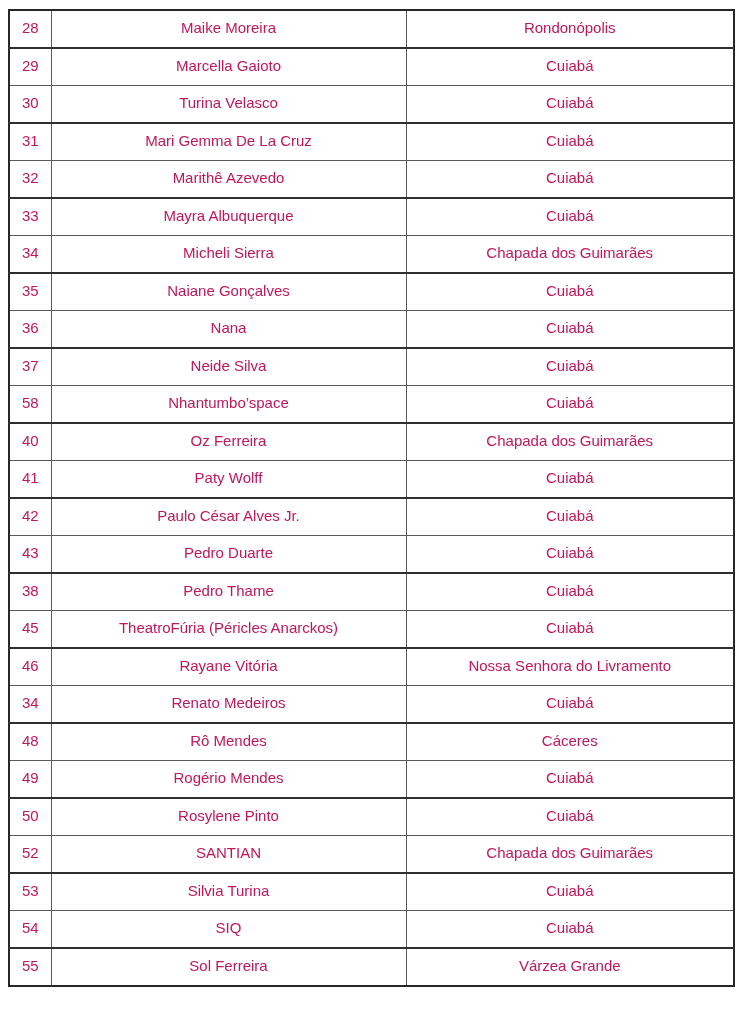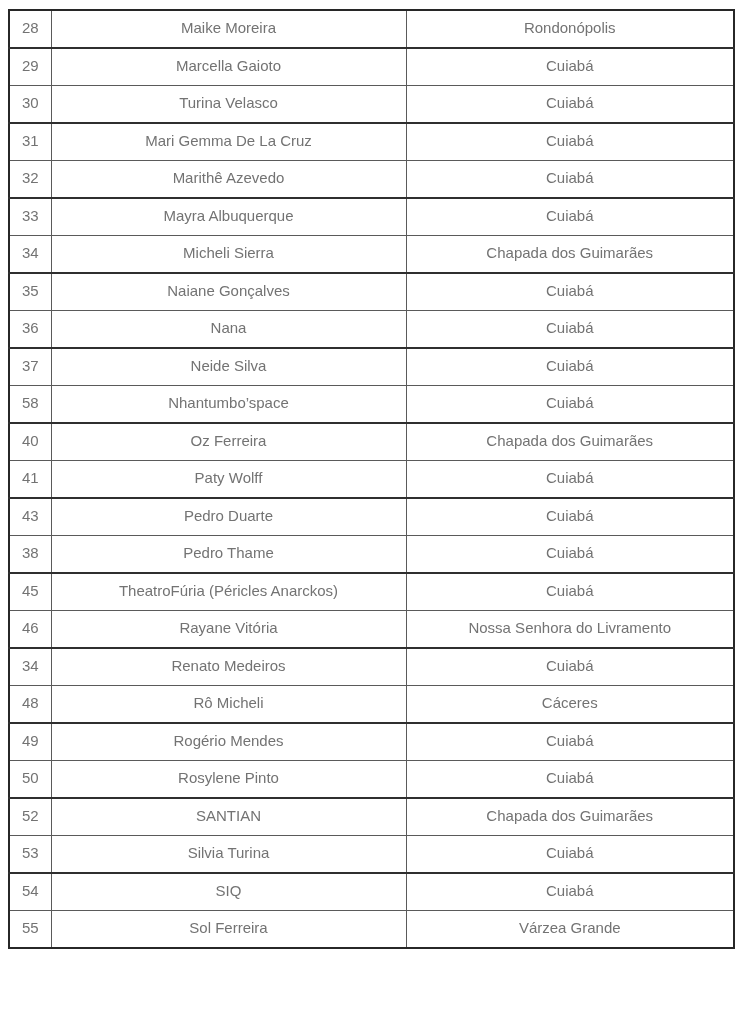--- a/index.html
+++ b/index.html
@@ -6,21 +6,21 @@
     margin: 0;
     padding: 0;
     background: #ffffff;
   }
   .page {
     position: relative;
     width: 742px;
     height: 1024px;
     background: #ffffff;
     font-family: "Liberation Sans", sans-serif;
-    color: #737373;
+    color: #be185d;
     overflow: hidden;
   }
   table.registry {
     position: absolute;
     left: 8px;
     top: 9px;
     width: 725px;
     border-collapse: collapse;
     table-layout: fixed;
     border: 2px solid #272727;
@@ -117,20 +117,25 @@
           <td class="num">40</td>
           <td class="name">Oz Ferreira</td>
           <td class="city">Chapada dos Guimarães</td>
         </tr>
         <tr>
           <td class="num">41</td>
           <td class="name">Paty Wolff</td>
           <td class="city">Cuiabá</td>
         </tr>
         <tr>
+          <td class="num">42</td>
+          <td class="name">Paulo César Alves Jr.</td>
+          <td class="city">Cuiabá</td>
+        </tr>
+        <tr>
           <td class="num">43</td>
           <td class="name">Pedro Duarte</td>
           <td class="city">Cuiabá</td>
         </tr>
         <tr>
           <td class="num">38</td>
           <td class="name">Pedro Thame</td>
           <td class="city">Cuiabá</td>
         </tr>
         <tr>
@@ -143,21 +148,21 @@
           <td class="name">Rayane Vitória</td>
           <td class="city">Nossa Senhora do Livramento</td>
         </tr>
         <tr>
           <td class="num">34</td>
           <td class="name">Renato Medeiros</td>
           <td class="city">Cuiabá</td>
         </tr>
         <tr>
           <td class="num">48</td>
-          <td class="name">Rô Micheli</td>
+          <td class="name">Rô Mendes</td>
           <td class="city">Cáceres</td>
         </tr>
         <tr>
           <td class="num">49</td>
           <td class="name">Rogério Mendes</td>
           <td class="city">Cuiabá</td>
         </tr>
         <tr>
           <td class="num">50</td>
           <td class="name">Rosylene Pinto</td>

